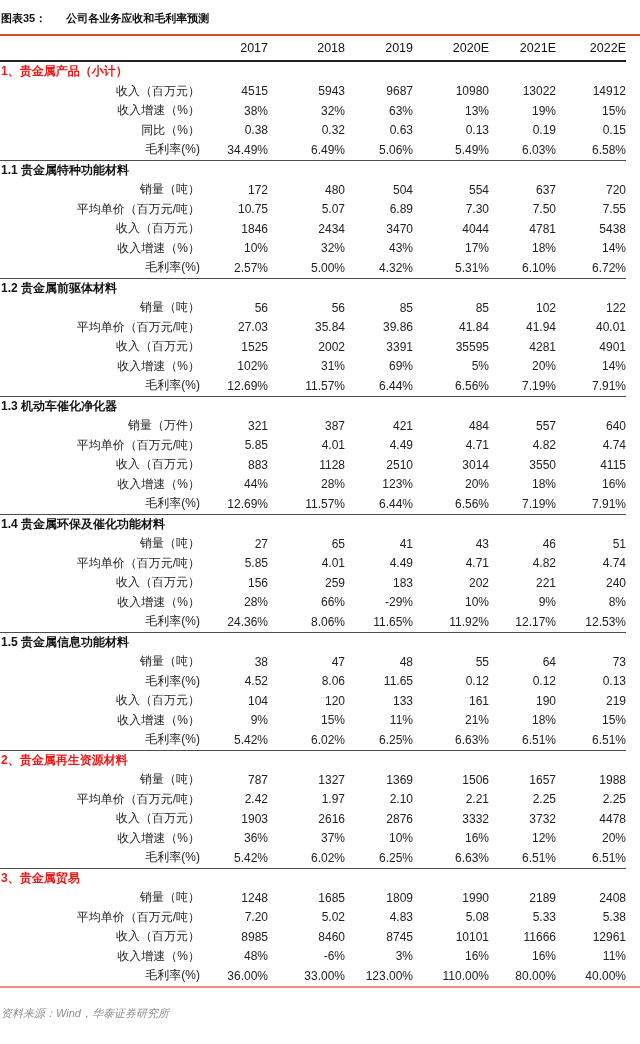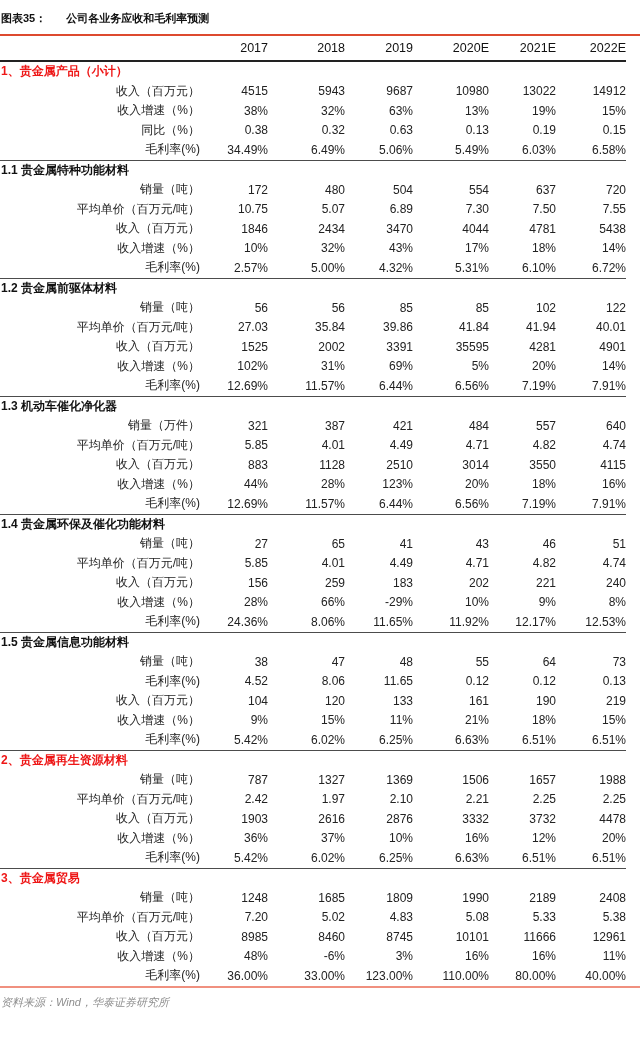--- a/index.html
+++ b/index.html
@@ -78,21 +78,21 @@
     text-align: left;
     color: #111111;
     padding-left: 1px;
   }
   tr.section.red td { color: var(--accent-red, #ee1616); }
   tbody tr.section:not(:first-child) td {
     border-top: 1.5px solid #4c4c4c;
     margin-top: 22px;
   }
   .source {
-    margin-top: 7px;
+    margin-top: 18px;
     padding-left: 1px;
     font-size: 11px;
     font-style: italic;
     color: #8e8e8e;
     height: 15px;
     line-height: 15px;
   }
 </style>
 </head>
 <body>

